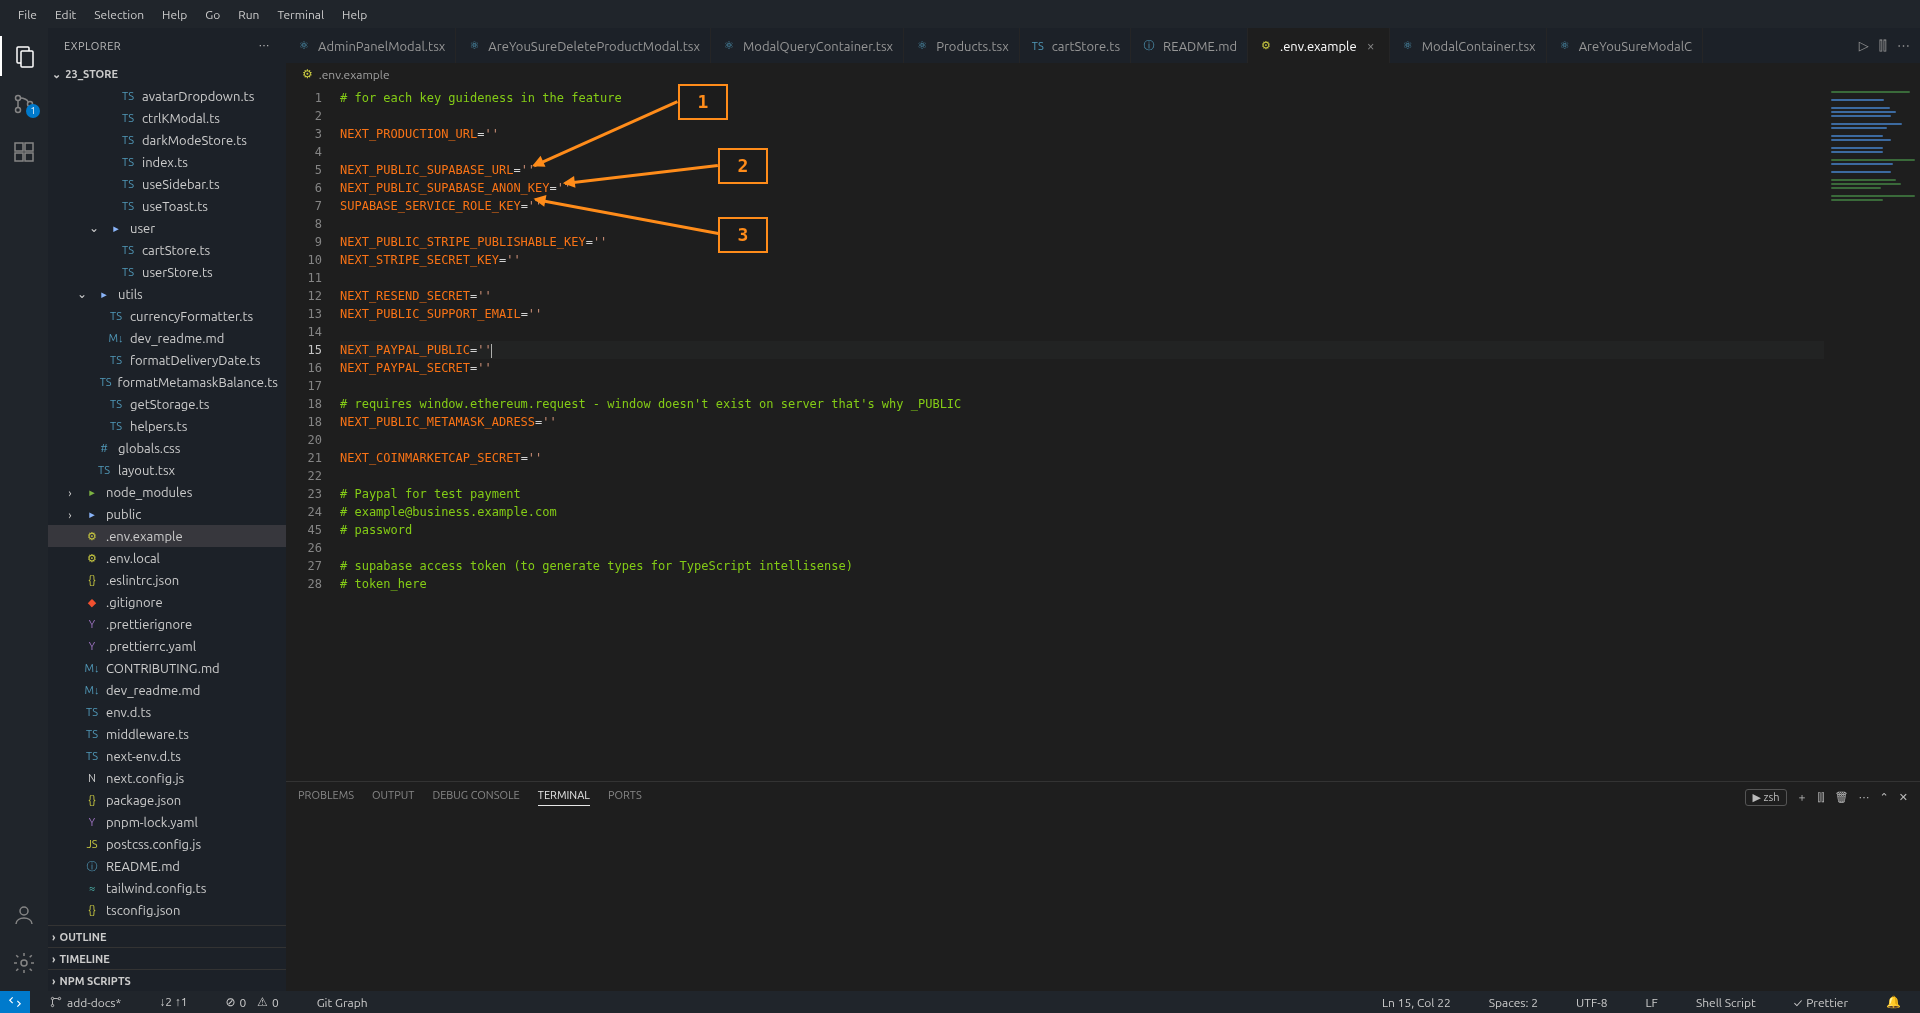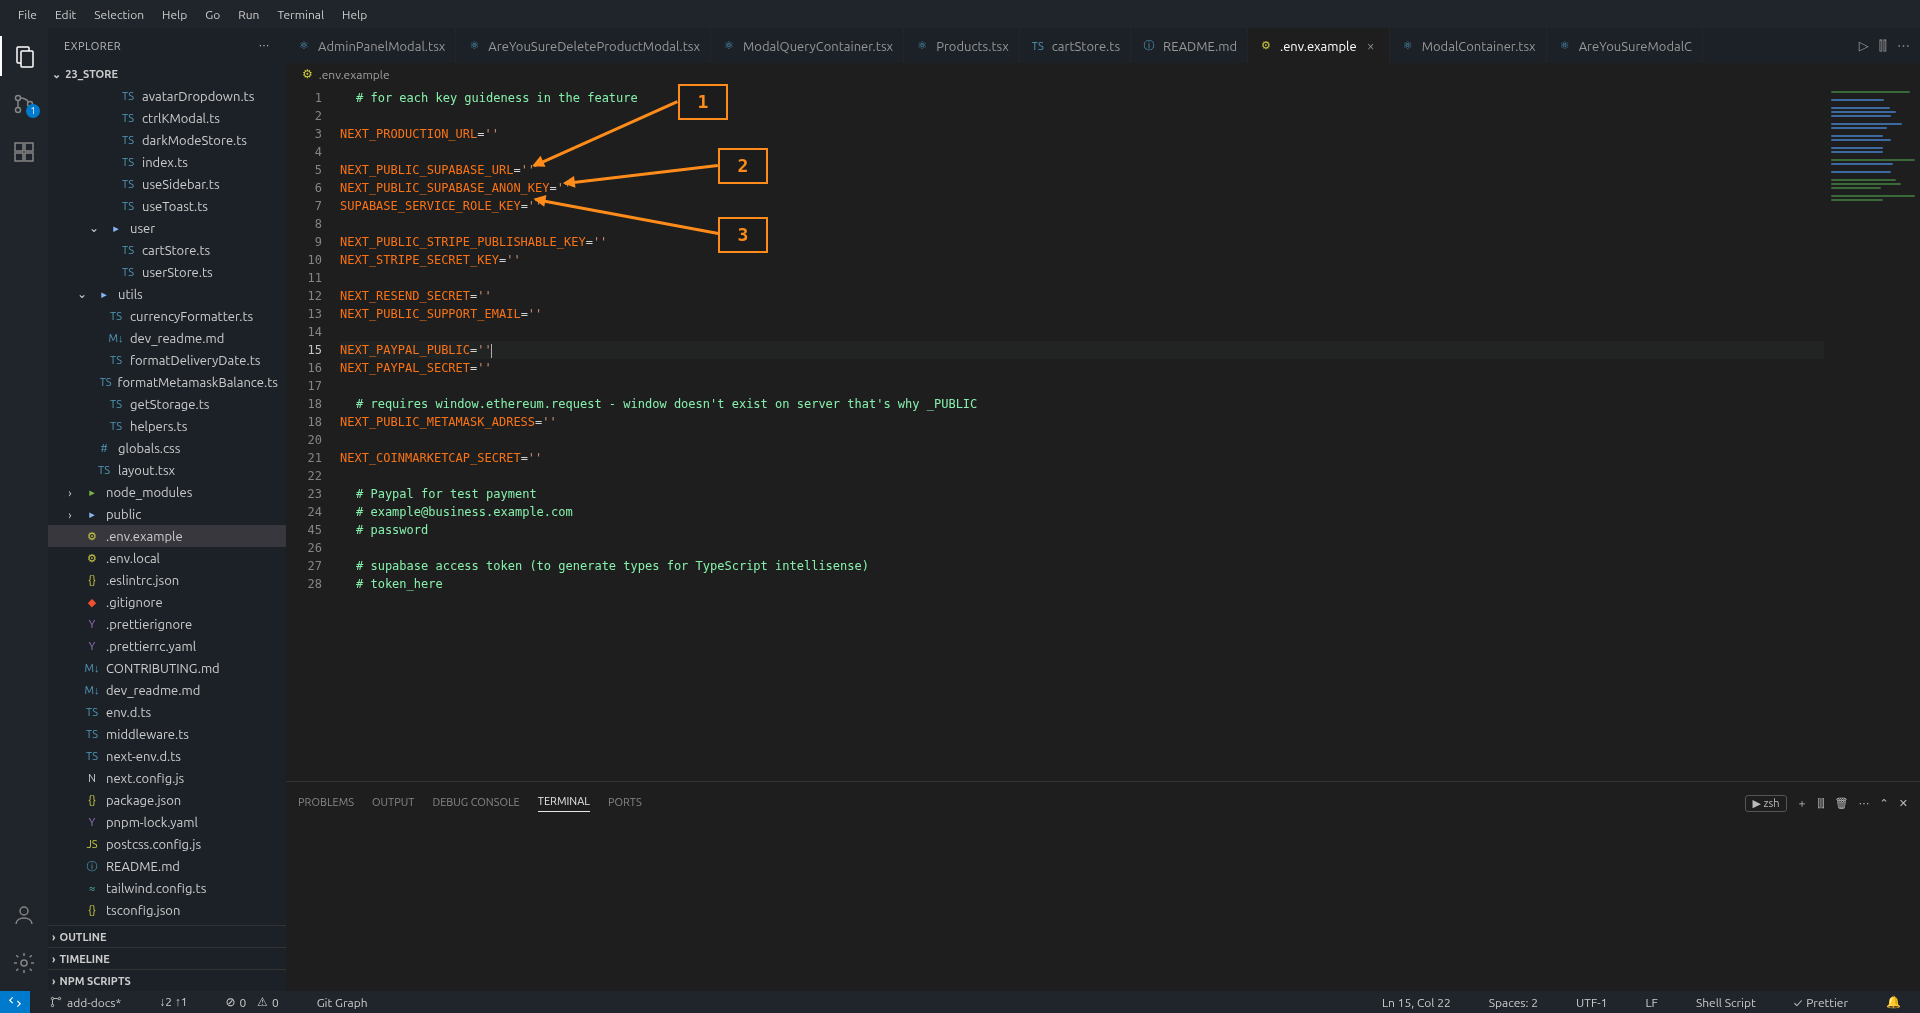--- a/index.html
+++ b/index.html
@@ -123,21 +123,21 @@
   font-family: "Menlo","Consolas",monospace; font-size: 12px;
   padding: 4px 18px 4px 0; line-height: 18px; user-select:none;
 }
 .gutter .ln.active { color: #c6c6c6; }
 .code {
   flex:1; font-family: "Menlo","Consolas",monospace;
   font-size: 12px; line-height: 18px; padding: 4px 0; color: #d4d4d4;
   position: relative; white-space: pre;
 }
 .code-line.active { background: #2a2d2e55; }
-.tok-comment { color: #86efac; margin-left: 16px; }
+.tok-comment { color: #84cc16; }
 .tok-key { color: #f97316; }
 .tok-str { color: #ce9178; }
 .cursor {
   display:inline-block; width:1px; height:14px;
   background:#aeafad; vertical-align:middle; margin-left:-1px;
 }
 .minimap {
   width: 96px; background: #1e1e1e;
   border-left: 1px solid #1e1e1e;
   display:flex; flex-direction:column; gap:2px;
@@ -153,21 +153,21 @@
   font-size:18px; font-weight:600;
   display:flex; align-items:center; justify-content:center;
   background: rgba(0,0,0,0.05);
 }
 
 .panel {
   height: 210px; border-top: 1px solid #333;
   background:#1e1e1e; display:flex; flex-direction:column;
 }
 .panel-tabs {
-  height: 30px; display:flex; align-items:flex-end;
+  height: 30px; display:flex; align-items:center;
   padding: 0 12px; gap: 18px; font-size:11px; color:#888;
 }
 .panel-tab { cursor:pointer; padding-bottom:4px; }
 .panel-tab.active { color:#e7e7e7; border-bottom:1px solid #e7e7e7; }
 .panel-actions { margin-left:auto; display:flex; align-items:center; gap:10px; color:#bbb; }
 .panel-actions .label { font-size:11px; border:1px solid #555; border-radius:3px; padding:1px 6px; }
 .terminal {
   flex:1; padding: 6px 12px;
   font-family:"Menlo","Consolas",monospace; font-size:12px;
   line-height:18px; overflow:auto;
@@ -623,21 +623,21 @@
       </div>
   </div>
   <div class="status-right">
     <div class="status-item">
         <span>Ln 15, Col 22</span>
       </div>
     <div class="status-item">
         <span>Spaces: 2</span>
       </div>
     <div class="status-item">
-        <span>UTF-1</span>
+        <span>UTF-8</span>
       </div>
     <div class="status-item">
         <span>LF</span>
       </div>
     <div class="status-item">
         <span>Shell Script</span>
       </div>
     <div class="status-item">
         <span>✓ </span>
         <span>Prettier</span>

